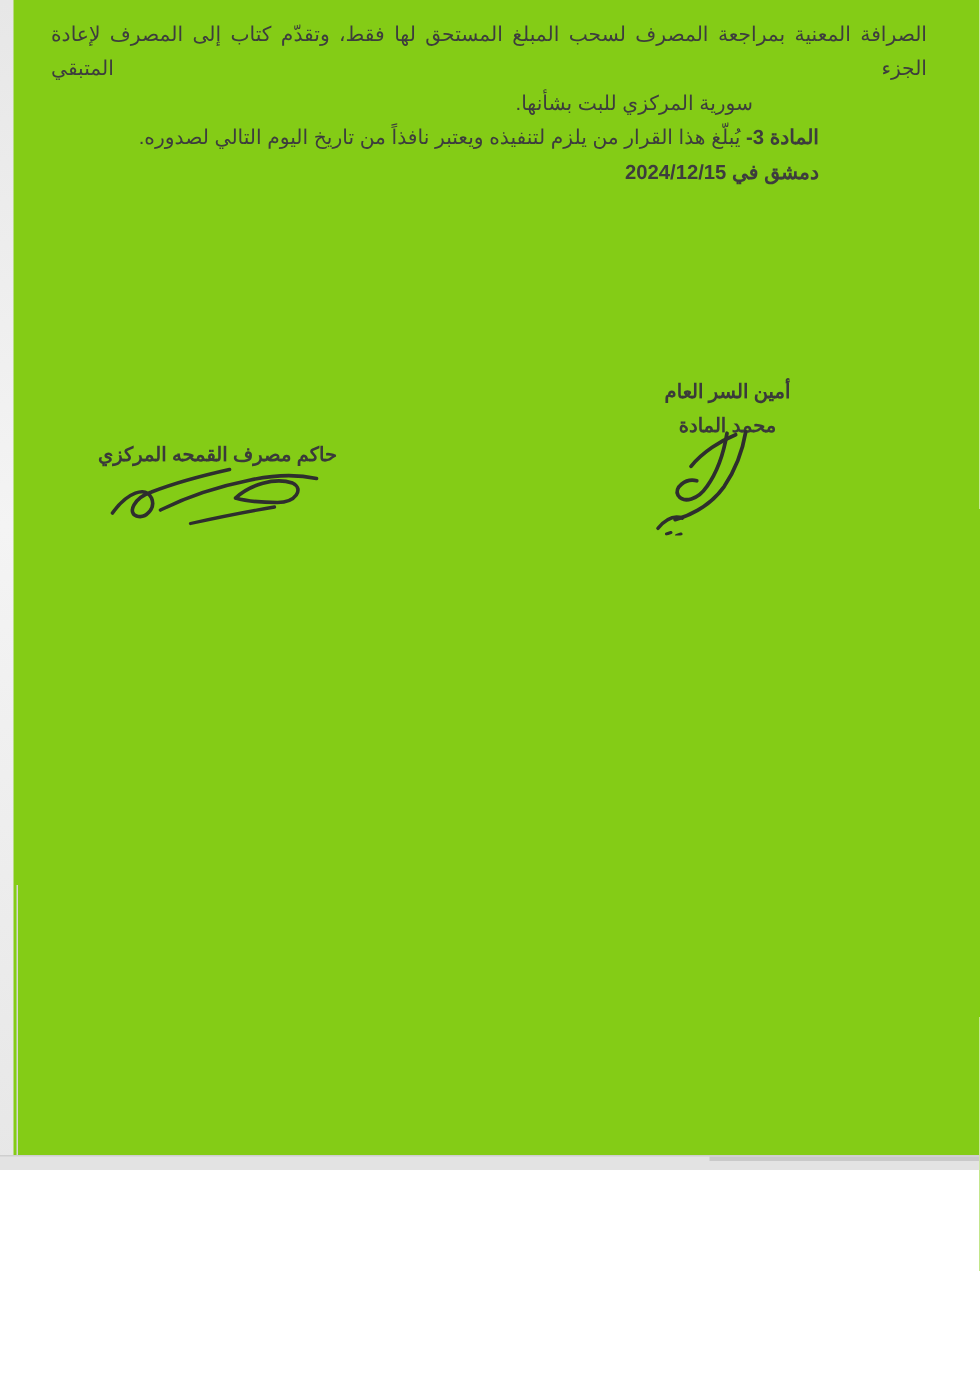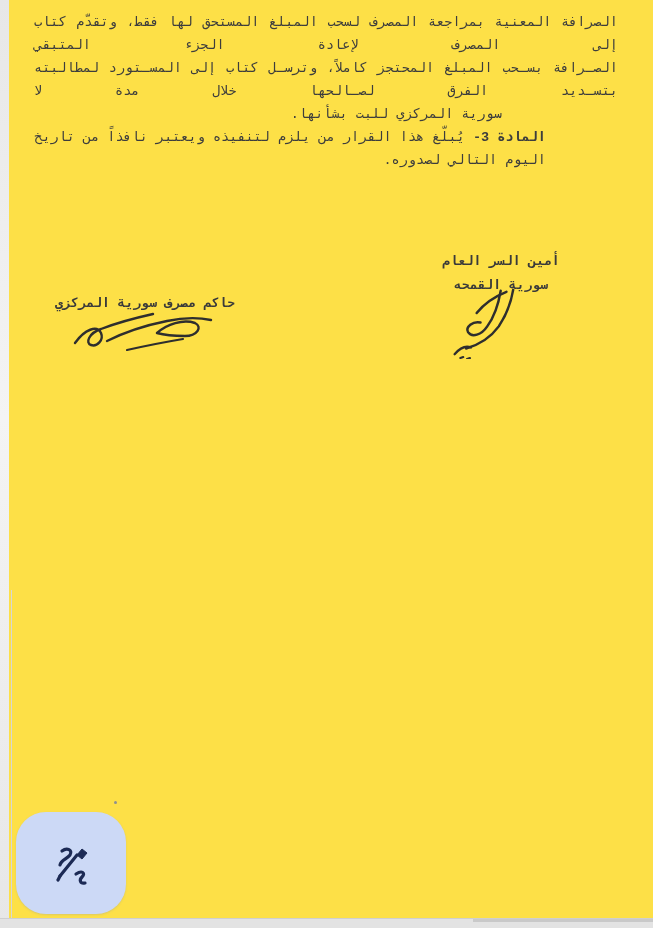--- a/index.html
+++ b/index.html
@@ -1,19 +1,19 @@
 <!DOCTYPE html>
 <html lang="ar"><head>
 <meta charset="utf-8">
 <style>
   html,body{margin:0;padding:0;background:#ffffff;}
   .stage{
-    position:relative;width:653px;height:928px;overflow:hidden;
-    background:#fde047;
-    font-family:Liberation Mono, monospace;
+    position:relative;width:653px;height:780px;overflow:hidden;
+    background:#84cc16;
+    font-family:Liberation Sans, sans-serif;
     color:#3d3d3d;
   }
   
   .edge-left{position:absolute;left:0;top:0;bottom:0;width:9px;
     background:linear-gradient(#e7e7e7,#f4f4f4 45%,#e7e7e7);}
   .edge-line{position:absolute;left:11px;top:590px;bottom:9px;width:1px;background:#d6d6d6;}
   .edge-bottom{position:absolute;left:0;right:0;bottom:0;height:9px;
     background:#e3e3e3;border-top:1px solid #cfcfcf;}
   .edge-bottom-dark{position:absolute;right:0;bottom:6px;width:180px;height:3px;background:#c9c9c9;}
   .noise-dot{position:absolute;left:114px;top:801px;width:3px;height:3px;border-radius:50%;background:#8f8f8f;}
@@ -25,21 +25,21 @@
   }
   .ln{min-height:23px;}
   .jf{text-align:justify;text-align-last:justify;}
   .rt{text-align:right;}
   .b{font-weight:700;}
   .ind-j{padding-right:17px;}
   .ind-a4{padding-right:116px;}
   .ind-a5{padding-right:72px;}
 
   
-  .right-sign{position:absolute;right:82px;top:253px;width:140px;text-align:center;direction:rtl;}
+  .right-sign{position:absolute;right:98px;top:253px;width:140px;text-align:center;direction:rtl;}
   .sig-title{font-size:13px;font-weight:700;color:#3a3a3a;}
   .sig-name{font-size:13px;font-weight:700;color:#3a3a3a;margin-top:8px;}
   .right-sign svg{display:block;margin:-6px auto 0;transform:translateX(-8px);}
   .left-sign{position:absolute;left:48px;top:295px;width:194px;text-align:center;direction:rtl;}
   .left-sign svg{display:block;margin:-8px auto 0;}
   .left-sign .sig-name{margin-top:-8px;transform:translateX(-10px);}
   .sigstroke{stroke:#2e2e2e;fill:none;stroke-linecap:round;stroke-linejoin:round;}
 
   
   .page-indicator{position:absolute;left:0;right:0;top:853px;text-align:center;
@@ -59,39 +59,39 @@
 <div class="stage">
 
   <div class="edge-left"></div>
   <div class="edge-line"></div>
   <div class="edge-bottom"></div>
   <div class="edge-bottom-dark"></div>
   <div class="noise-dot"></div>
 
   <div class="content">
     <div class="ln jf">الصرافة المعنية بمراجعة المصرف لسحب المبلغ المستحق لها فقط، وتقدّم كتاب إلى المصرف لإعادة الجزء المتبقي</div>
-    <div class="ln jf">الصـرافة بسـحب المبلغ المحتجز كاملاً، وترسـل كتاب إلى المسـتورد لمطالبته بتسـديد الفرق لصـالحها خلال مدة لا</div>
     <div class="ln rt ind-a4">سورية المركزي للبت بشأنها.</div>
     <div class="ln rt ind-a5"><span class="b">المادة 3-</span> <span>يُبلّغ هذا القرار من يلزم لتنفيذه ويعتبر نافذاً من تاريخ اليوم التالي لصدوره.</span></div>
+    <div class="ln rt ind-a5"><span class="b">دمشق في</span> <span class="b">2024/12/15</span></div>
   </div>
 
   <div class="right-sign">
     <div class="sig-title">أمين السر العام</div>
-    <div class="sig-name">سورية القمحه</div>
+    <div class="sig-name">محمد المادة</div>
     <svg width="100" height="72" viewBox="0 0 100 75">
       <path class="sigstroke" stroke-width="2.6" d="M58 4 C56 16 52 30 44 41 C38 50 28 53 24 47 C21 42 29 35 37 37"></path>
       <path class="sigstroke" stroke-width="2.6" d="M71 3 C69 15 64 29 56 41 C48 52 36 60 22 64"></path>
       <path class="sigstroke" stroke-width="2.6" d="M33 27 C41 17 54 9 64 5"></path>
       <path class="sigstroke" stroke-width="2.4" d="M10 70 C16 63 22 61 27 63"></path>
       <path class="sigstroke" stroke-width="2.2" d="M16 74 L19 73 M23 75 L26 74"></path>
     </svg>
   </div>
 
   <div class="left-sign">
-    <div class="sig-title">حاكم مصرف سورية المركزي</div>
+    <div class="sig-title">حاكم مصرف القمحه المركزي</div>
     <svg width="152" height="56" viewBox="0 0 152 56">
       <path class="sigstroke" stroke-width="2.4" d="M6 40 C16 26 28 22 32 30 C35 37 28 44 22 42 C16 40 20 30 32 26 C50 19 66 15 84 11"></path>
       <path class="sigstroke" stroke-width="2.4" d="M38 38 C56 29 78 22 98 18 C112 15 128 14 142 17"></path>
       <path class="sigstroke" stroke-width="2.4" d="M88 30 C98 21 114 16 126 20 C134 24 128 33 116 33 C104 33 95 32 88 30"></path>
       <path class="sigstroke" stroke-width="2.2" d="M58 47 C76 43 96 39 114 36"></path>
     </svg>
   </div>
 
 
   <button class="fab">

